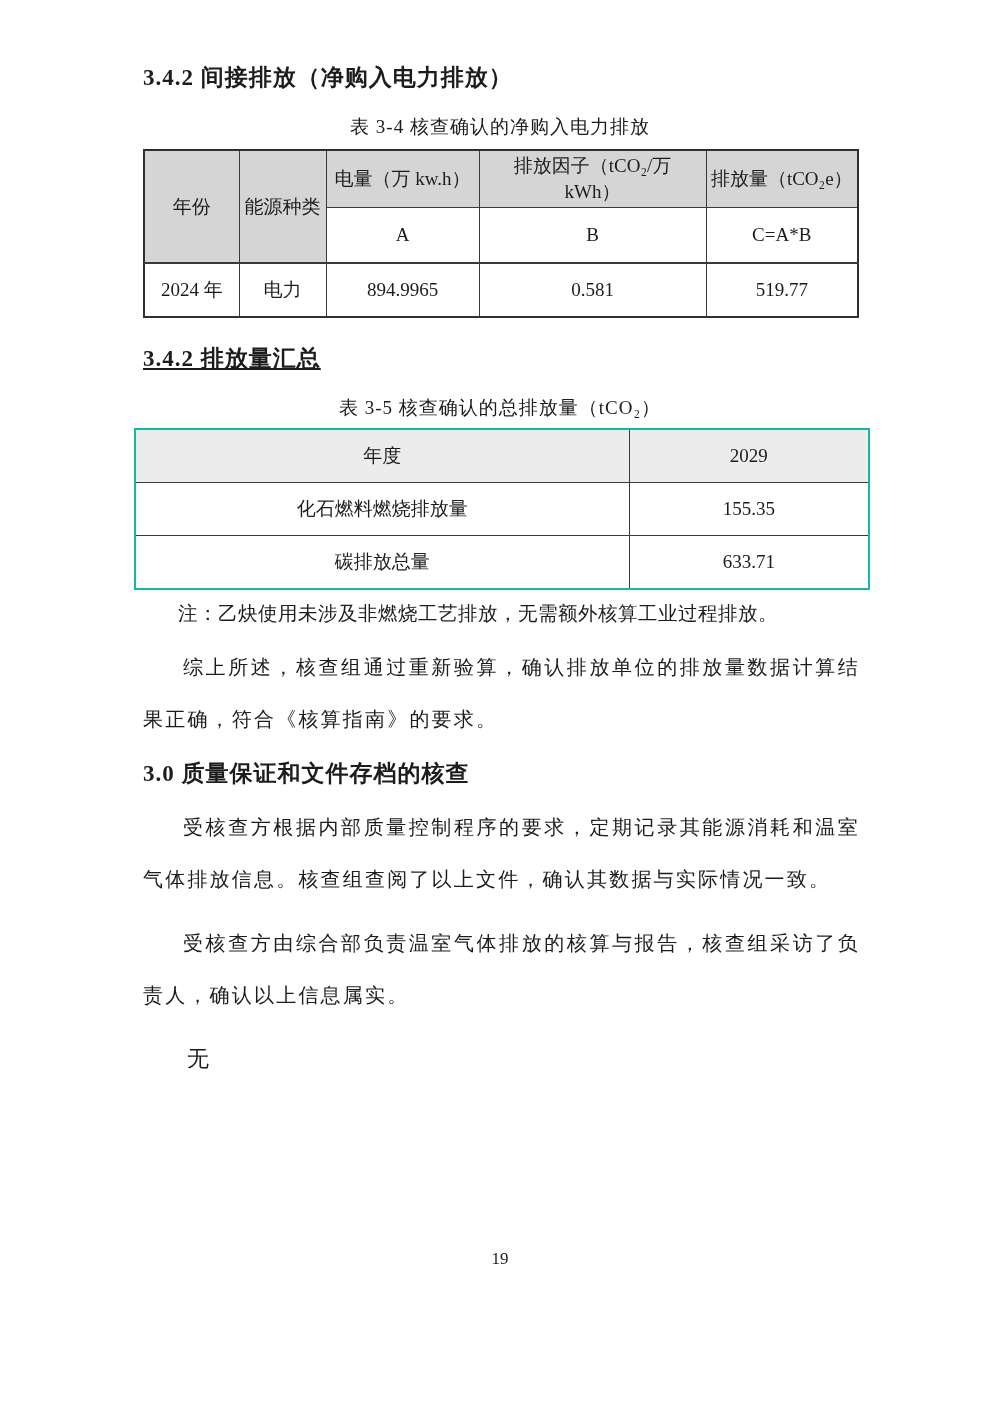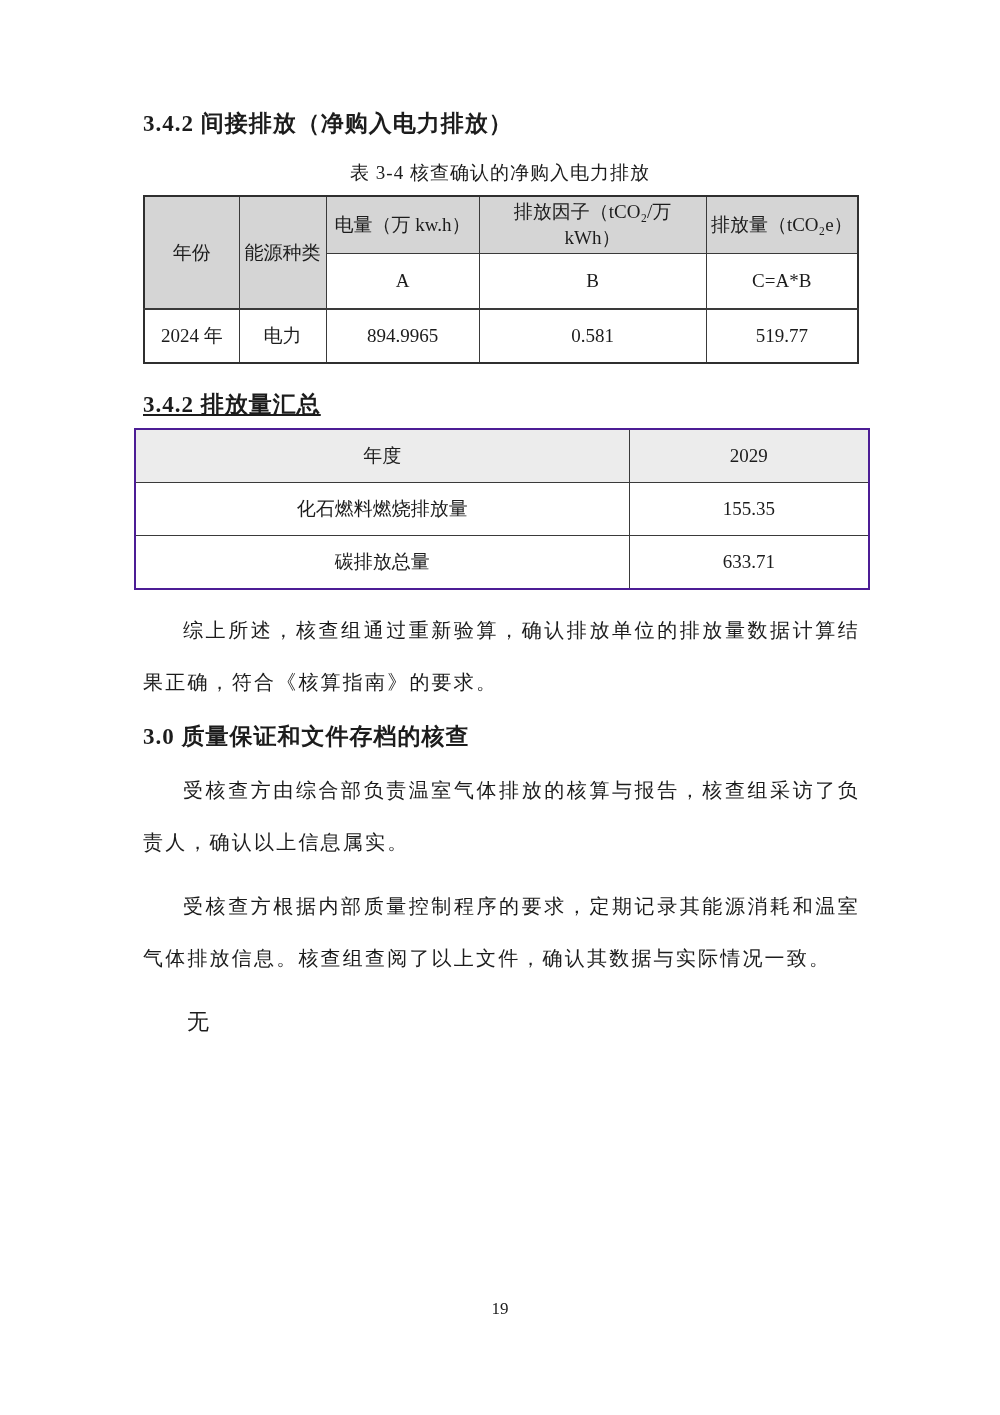--- a/index.html
+++ b/index.html
@@ -17,21 +17,21 @@
     font-family: "Liberation Serif", serif;
     overflow: hidden;
   }
   .heading {
     margin: 0 140px 0 143px;
     font-size: 23px;
     line-height: 30px;
     font-weight: bold;
     letter-spacing: 1px;
   }
-  .h-main   { padding-top: 109px; }
+  .h-main   { padding-top: 63px; }
   .h-sub    { margin-top: 26px; text-decoration: underline; }
   .h-35     { margin-top: 14px; }
   .h-36     { margin-top: 14px; }
   .table-caption {
     margin-top: 22px;
     text-align: center;
     font-size: 19px;
     line-height: 24px;
     letter-spacing: 1px;
   }
@@ -52,21 +52,21 @@
     width: 714px;
     border: 2px solid #2f2f2f;
   }
   .table34 .hdr { background: #d5d5d5; }
   .table34 .r1 td { height: 56px; }
   .table34 .r2 td { height: 54px; }
   .table34 .r3 td { height: 52px; border-top-width: 2px; }
   .table35 {
     margin: 8px 0 0 134px;
     width: 734px;
-    border: 2px solid #4c1d95;
+    border: 2px solid #14b8a6;
   }
   .table35 td { height: 52px; }
   .table35 .hdr td { background: #ececec; }
   .note-line {
     margin: 10px 140px 0 178px;
     font-family: "Liberation Sans", sans-serif;
     font-size: 19.5px;
     line-height: 27px;
     letter-spacing: 0.5px;
   }
@@ -83,21 +83,21 @@
     margin: 12px 140px 0 143px;
     font-size: 22px;
     line-height: 52px;
     letter-spacing: 2.2px;
     text-indent: 2em;
   }
   .page-number {
     position: absolute;
     left: 0;
     right: 0;
-    top: 1298px;
+    top: 1248px;
     text-align: center;
     font-size: 17px;
     line-height: 22px;
   }
 </style>
 </head>
 <body>
 
 <div class="page">
 
@@ -131,20 +131,21 @@
         <td>电力</td>
         <td>894.9965</td>
         <td>0.581</td>
         <td>519.77</td>
       </tr>
     </tbody>
   </table>
 
   <h2 class="heading h-sub">3.4.2 排放量汇总</h2>
 
+  <div class="table-caption">表 3-5 核查确认的总排放量（tCO₂）</div>
 
   <table class="table35">
     <colgroup>
       <col style="width:494px">
         <col style="width:240px">
     </colgroup>
     <tbody>
       <tr class="hdr">
         <td>年度</td>
         <td>2029</td>
@@ -153,27 +154,28 @@
         <td>化石燃料燃烧排放量</td>
         <td>155.35</td>
       </tr>
       <tr>
         <td>碳排放总量</td>
         <td>633.71</td>
       </tr>
     </tbody>
   </table>
 
+  <div class="note-line">注：乙炔使用未涉及非燃烧工艺排放，无需额外核算工业过程排放。</div>
 
   <p class="para para-first">综上所述，核查组通过重新验算，确认排放单位的排放量数据计算结果正确，符合《核算指南》的要求。</p>
 
   <h2 class="heading h-35">3.0 质量保证和文件存档的核查</h2>
 
+  <p class="para">受核查方根据内部质量控制程序的要求，定期记录其能源消耗和温室气体排放信息。核查组查阅了以上文件，确认其数据与实际情况一致。</p>
+
   <p class="para">受核查方由综合部负责温室气体排放的核算与报告，核查组采访了负责人，确认以上信息属实。</p>
-
-  <p class="para">受核查方根据内部质量控制程序的要求，定期记录其能源消耗和温室气体排放信息。核查组查阅了以上文件，确认其数据与实际情况一致。</p>
 
 
   <p class="para-plain">无</p>
 
   <div class="page-number">19</div>
 
 </div>
 
 </body></html>

